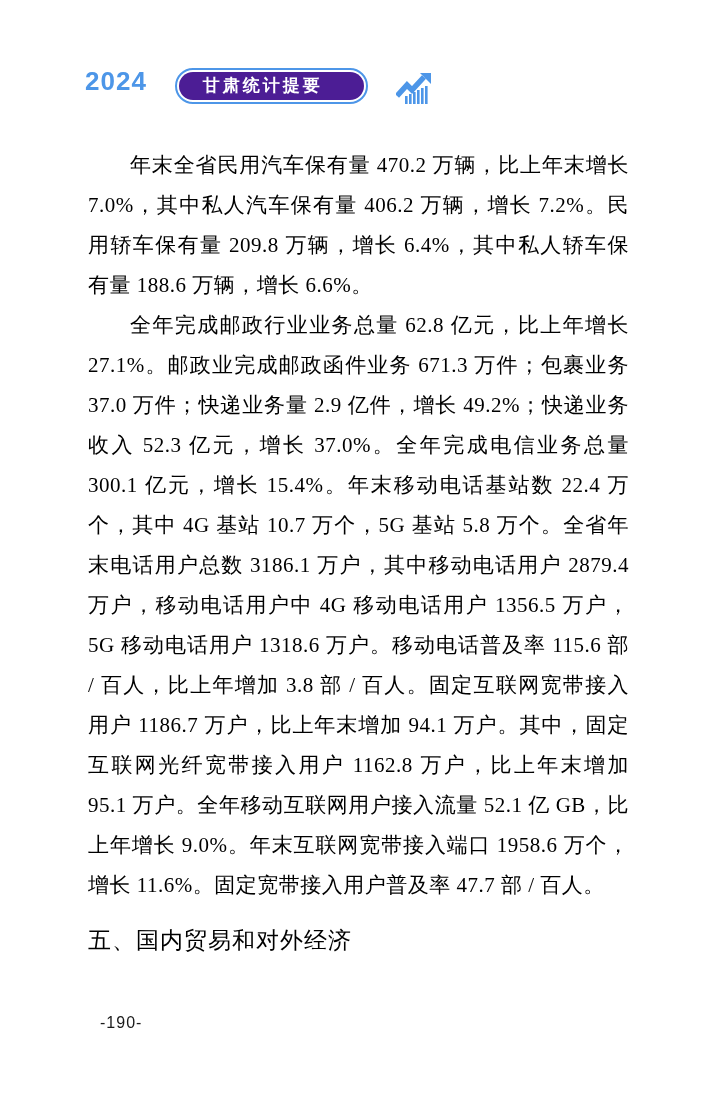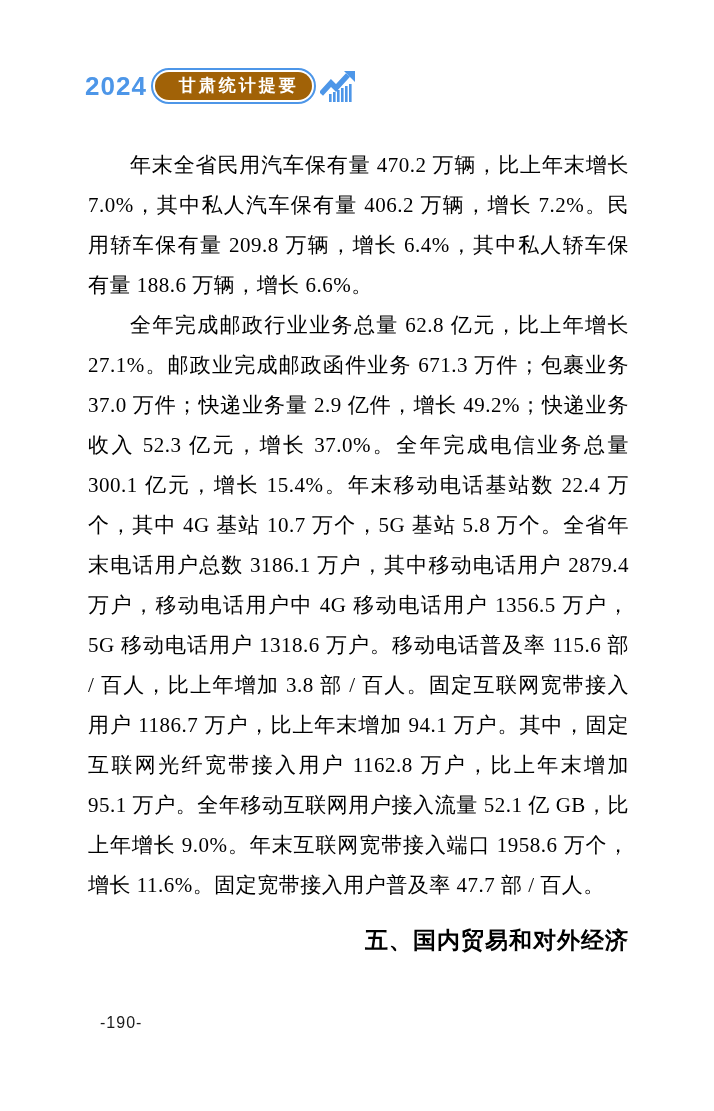--- a/index.html
+++ b/index.html
@@ -18,46 +18,45 @@
     font-family: "Liberation Serif", "DejaVu Serif", serif;
     color: #000000;
   }
 
   
   .header {
     position: absolute;
     top: 68px;
     left: 85px;
     display: flex;
-    align-items: center;
-    gap: 4px;
+    gap: 28px;
     font-family: "Liberation Sans", "DejaVu Sans", sans-serif;
   }
   .header-year {
     color: #4d96e8;
     font-size: 26px;
     font-weight: bold;
     letter-spacing: 1px;
     line-height: 1;
   }
   .header-badge {
     display: inline-flex;
     border: 2px solid #4d96e8;
     border-radius: 999px;
     padding: 2px;
   }
   .header-badge-inner {
     display: inline-block;
-    background: #a16207;
+    background: #4c1d95;
     color: #ffffff;
     font-size: 17px;
     font-weight: bold;
     letter-spacing: 3px;
     line-height: 1;
-    padding: 5px 13px 6px 24px;
+    padding: 5px 41px 6px 24px;
     border-radius: 999px;
     white-space: nowrap;
   }
   .header-icon {
     display: inline-flex;
     align-items: flex-end;
   }
 
   
   .body-text {
@@ -72,22 +71,22 @@
     line-height: 40px;
     text-align: justify;
     text-justify: inter-ideograph;
     text-indent: 2em;
     letter-spacing: 0.5px;
   }
   .section-heading {
     margin: 15px 0 11px 0;
     font-family: "Liberation Sans", "DejaVu Sans", sans-serif;
     font-size: 23px;
-    font-weight: bold;
-    text-align: right;
+    font-weight: normal;
+    text-align: left;
     letter-spacing: 1px;
     line-height: 40px;
     color: #000000;
   }
 
   
   .footer {
     position: absolute;
     top: 1014px;
     left: 88px;

